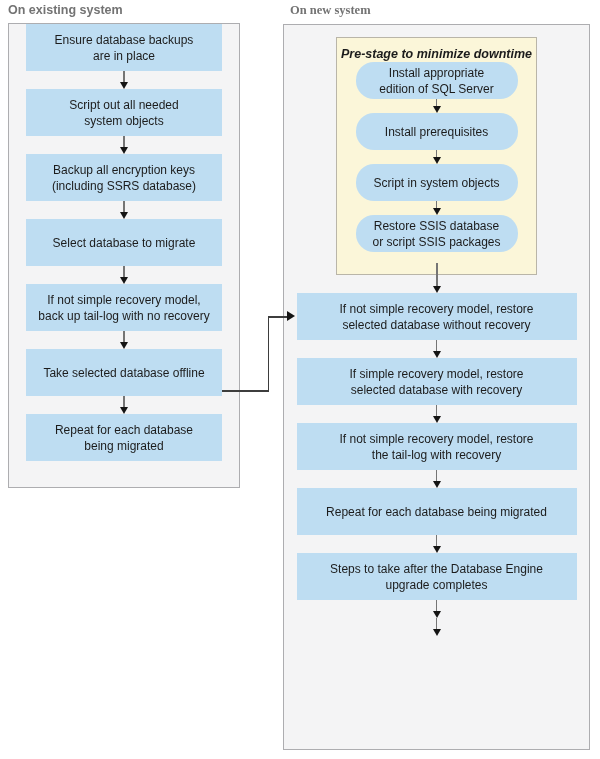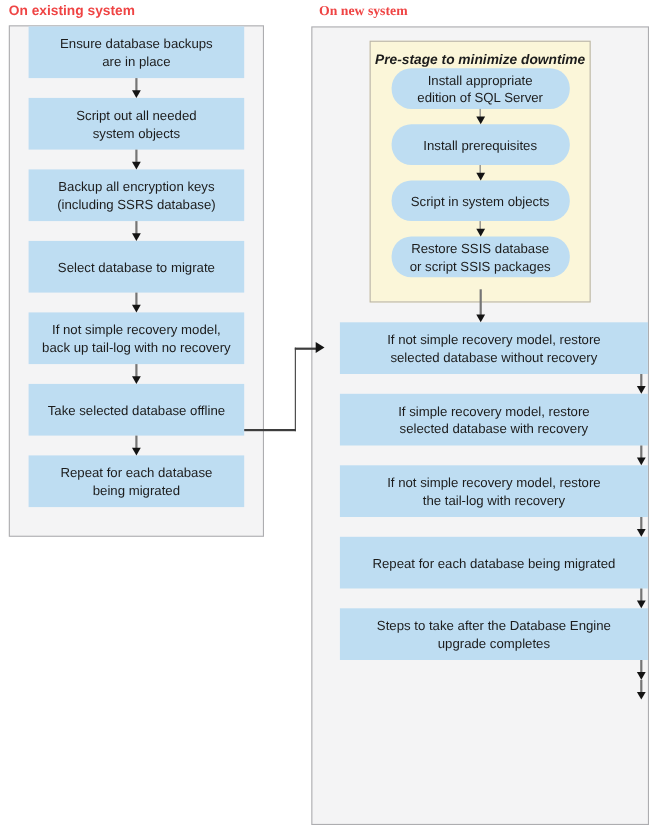--- a/index.html
+++ b/index.html
@@ -10,33 +10,33 @@
     font-family: "Liberation Sans", "DejaVu Sans", sans-serif;
     color: var(--text, #1c1c1c);
     overflow: hidden;
   }
   .panel-title {
     position: absolute;
     top: 2px;
     font-size: 12.5px;
     font-weight: bold;
     line-height: 17px;
-    color: #ef4444;
+    color: #737373;
   }
   #left-title  { left: 8px; }
   #right-title { left: 290px; font-family: Liberation Serif, serif; }
 
   .panel {
     position: absolute;
     background: var(--panel-fill, #f4f4f5);
     border: 1px solid var(--panel-border, #adadb0);
     box-sizing: border-box;
   }
   #left-panel  { left: 8px;   top: 23px; width: 232px; height: 465px; }
-  #right-panel { left: 283px; top: 24px; width: 307px; height: 726px; align-items: flex-end; }
+  #right-panel { left: 283px; top: 24px; width: 307px; height: 726px; }
 
   .flow { display: flex; flex-direction: column; align-items: center; }
 
   .step {
     flex: none;
     background: var(--step-fill, #beddf2);
     display: flex; align-items: center; justify-content: center;
     text-align: center;
     font-size: 12px; line-height: 16px;
     white-space: pre-line;

